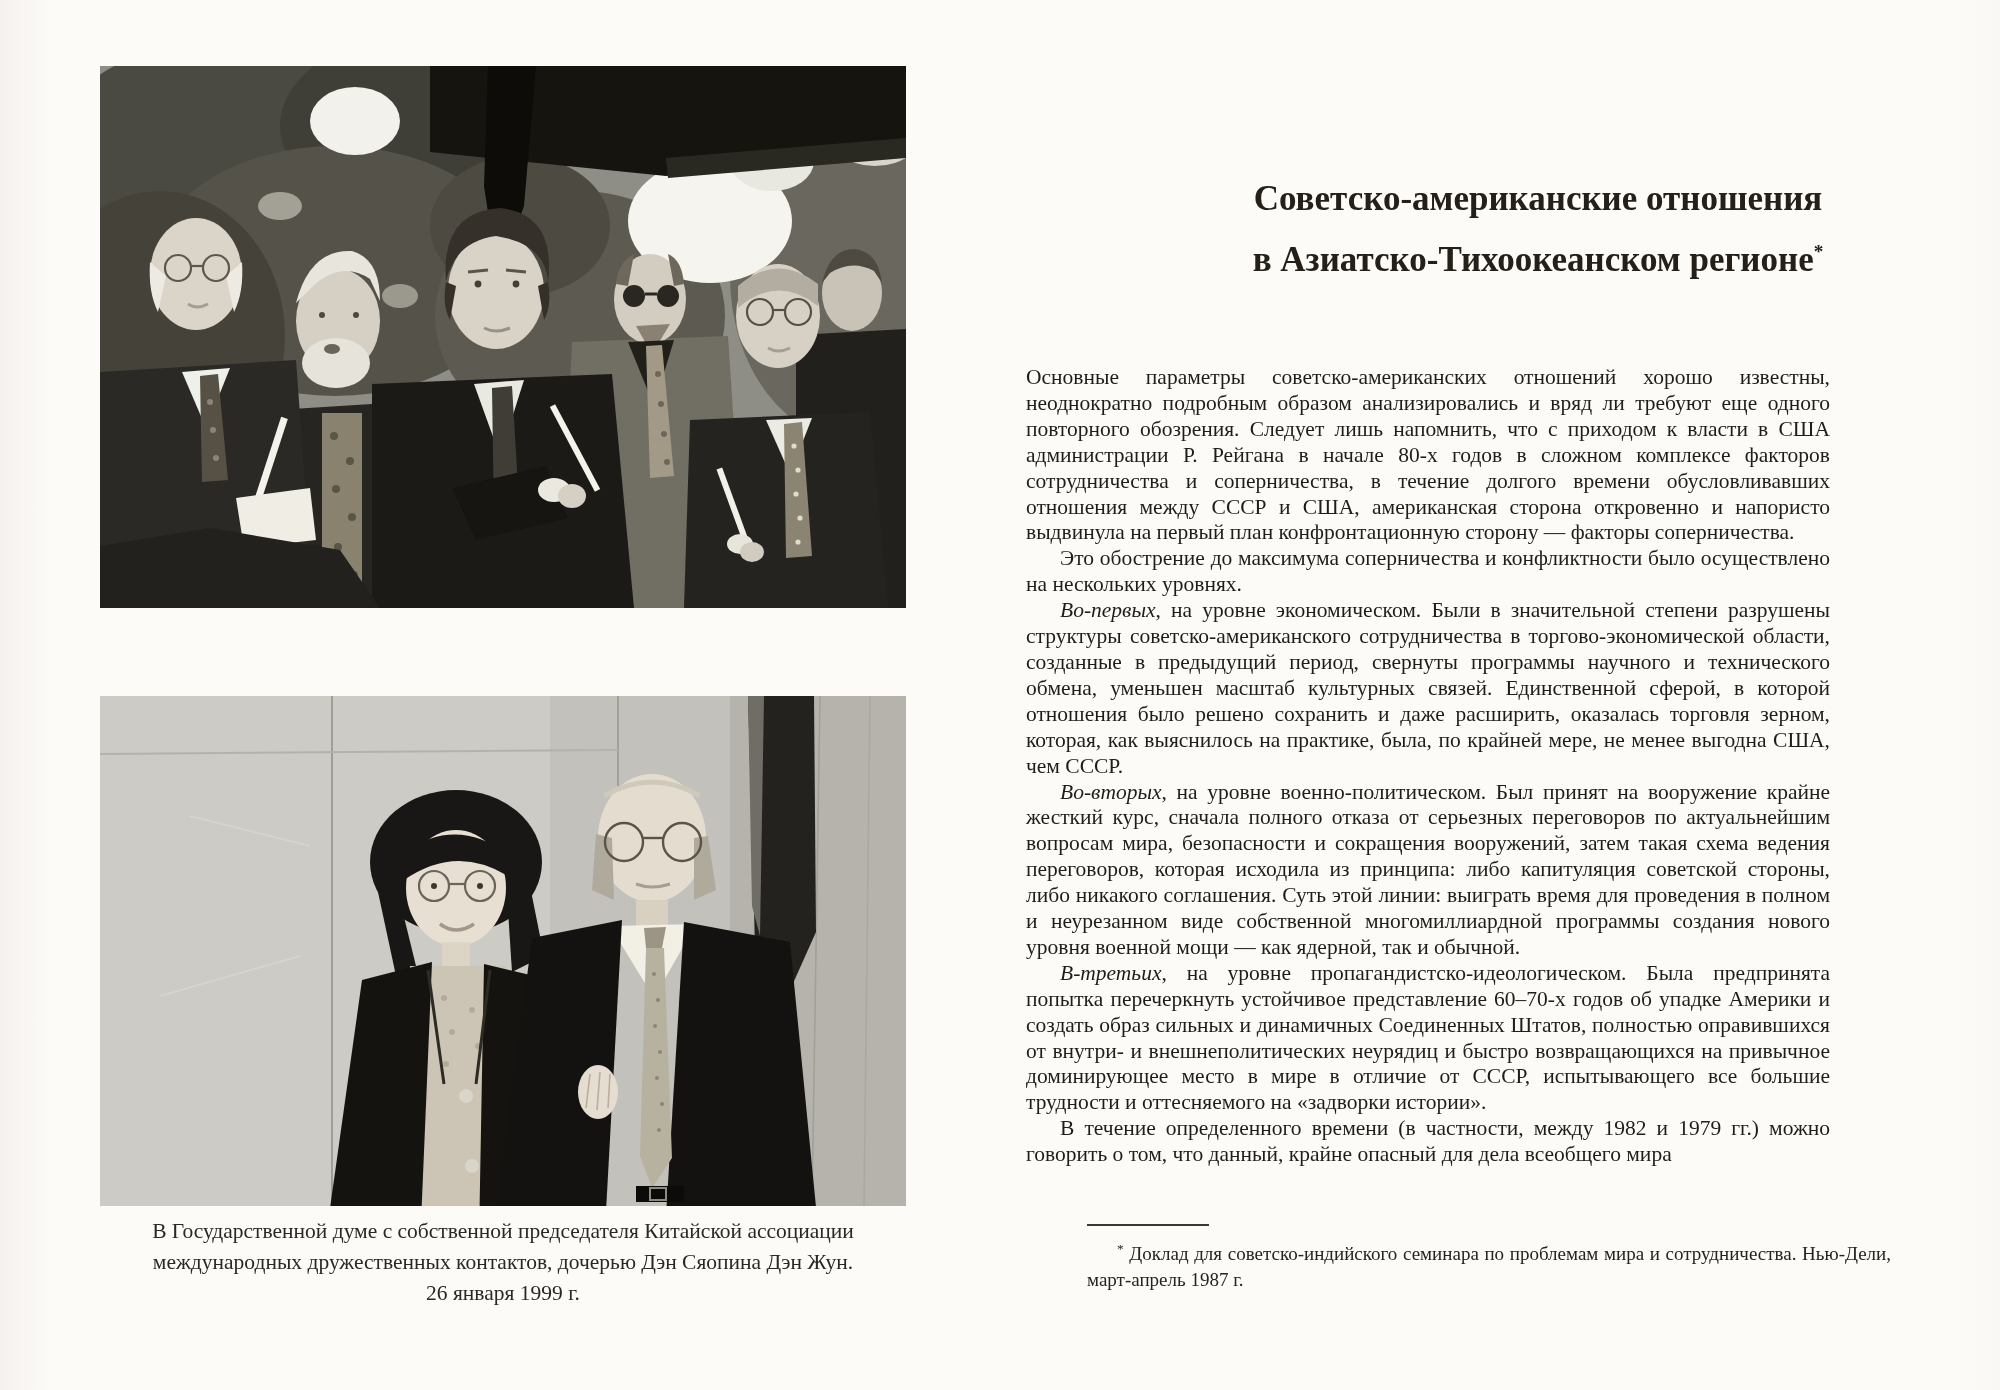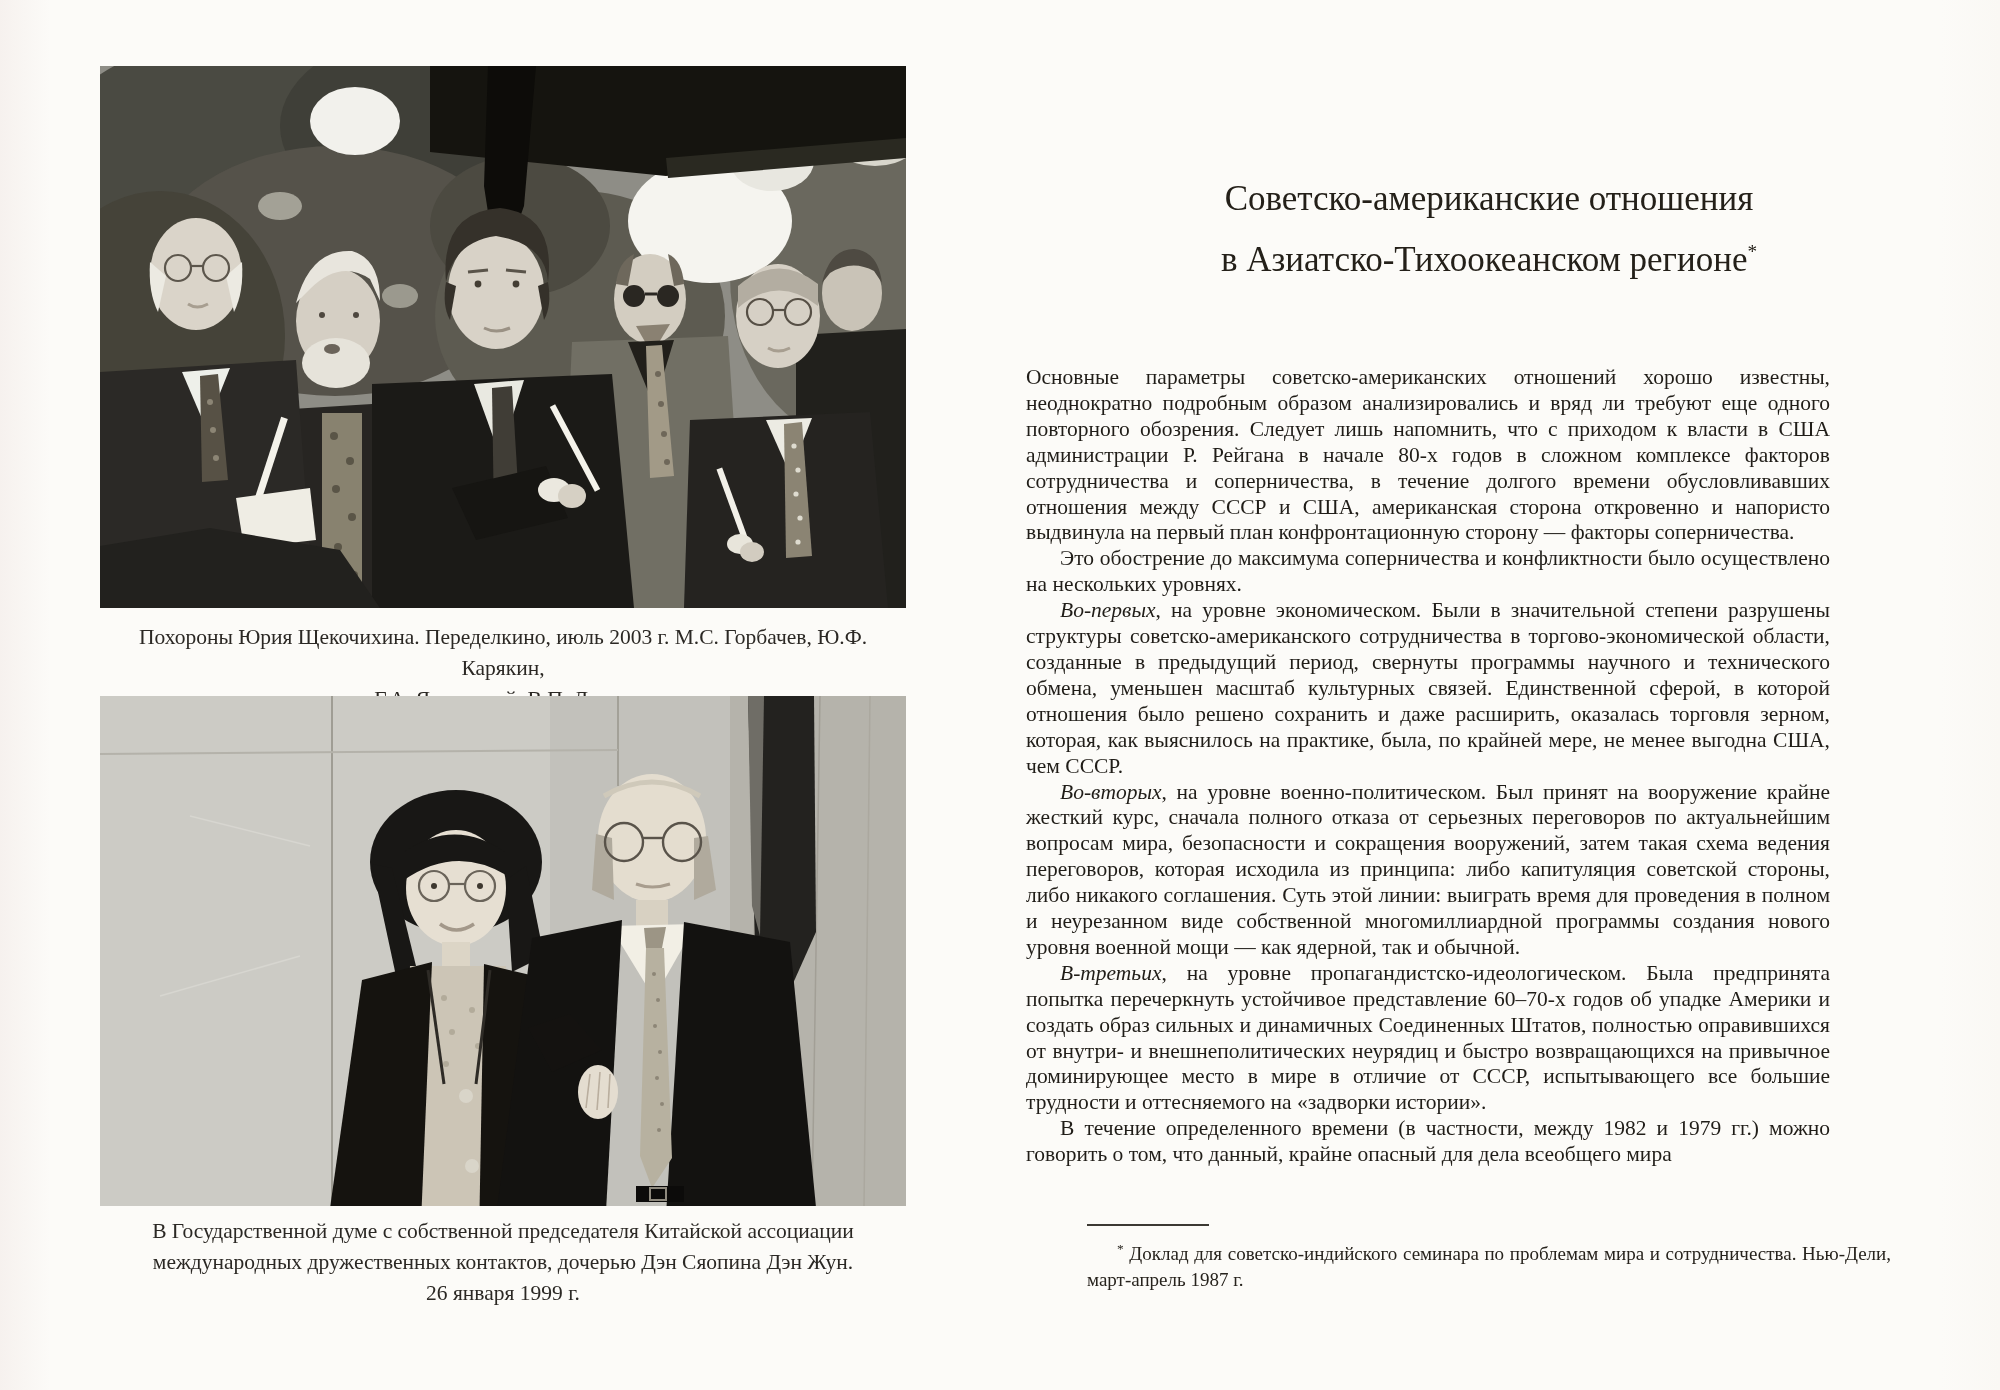--- a/index.html
+++ b/index.html
@@ -19,22 +19,22 @@
   #funeral-photo{top:66px;width:806px;height:542px;}
   #duma-photo{top:696px;width:806px;height:510px;}
   .caption{
     position:absolute;left:100px;width:806px;text-align:center;
     font-size:21.5px;line-height:31px;color:#2b2824;
   }
   #caption-funeral{top:622px;}
   #caption-duma{top:1216px;}
   
   #chapter-title{
-    position:absolute;left:1087px;top:172px;width:804px;
-    text-align:center;font-weight:normal;font-size:35px;line-height:53px;
+    position:absolute;left:1136px;top:172px;width:804px;
+    text-align:center;font-weight:bold;font-size:35px;line-height:53px;
     color:#242019;
   }
   #chapter-title sup{font-size:0.55em;vertical-align:super;}
   #body-text{
     position:absolute;left:1026px;top:365px;width:804px;
     font-size:21.5px;line-height:25.9px;text-align:justify;
     color:#201d18;
   }
   #body-text p{margin:0;}
   #body-text p.indented{text-indent:34px;}
@@ -172,24 +172,20 @@
         <polygon points="96,202 116,200 124,332 98,334" fill="#403d36"></polygon>
         <polygon points="56,302 150,280 172,332 80,354" fill="#161512"></polygon>
         <ellipse cx="158" cy="304" rx="16" ry="12" fill="#ebe8df"></ellipse>
         <ellipse cx="176" cy="310" rx="14" ry="12" fill="#d6d0c4"></ellipse>
         <rect x="176" y="214" width="6" height="96" fill="#f4f2ea" transform="rotate(-28 179 262)"></rect>
       </g>
       <polygon points="0,480 110,462 240,484 280,542 0,542" fill="#22211e"></polygon>
     </svg>
   </figure>
 
-  <figcaption class="caption" id="caption-funeral">
-    <div>Похороны Юрия Щекочихина. Переделкино, июль 2003 г. М.С. Горбачев, Ю.Ф. Карякин,</div>
-    <div>Г.А. Явлинский, В.П. Лукин</div>
-  </figcaption>
 
   <figure class="photo" id="duma-photo" style="margin:0;">
     <svg viewBox="0 0 806 510" preserveAspectRatio="none" role="img">
       <rect width="806" height="510" fill="#c7c6c0"></rect>
       <g>
         <rect x="0" y="0" width="450" height="510" fill="#cccbc5"></rect>
         <rect x="450" y="0" width="180" height="510" fill="#c2c1bb"></rect>
         <rect x="630" y="0" width="176" height="510" fill="#b5b3ab"></rect>
         <line x1="232" y1="0" x2="232" y2="510" stroke="#9f9d94" stroke-width="2"></line>
         <line x1="518" y1="0" x2="518" y2="90" stroke="#a3a198" stroke-width="2"></line>

